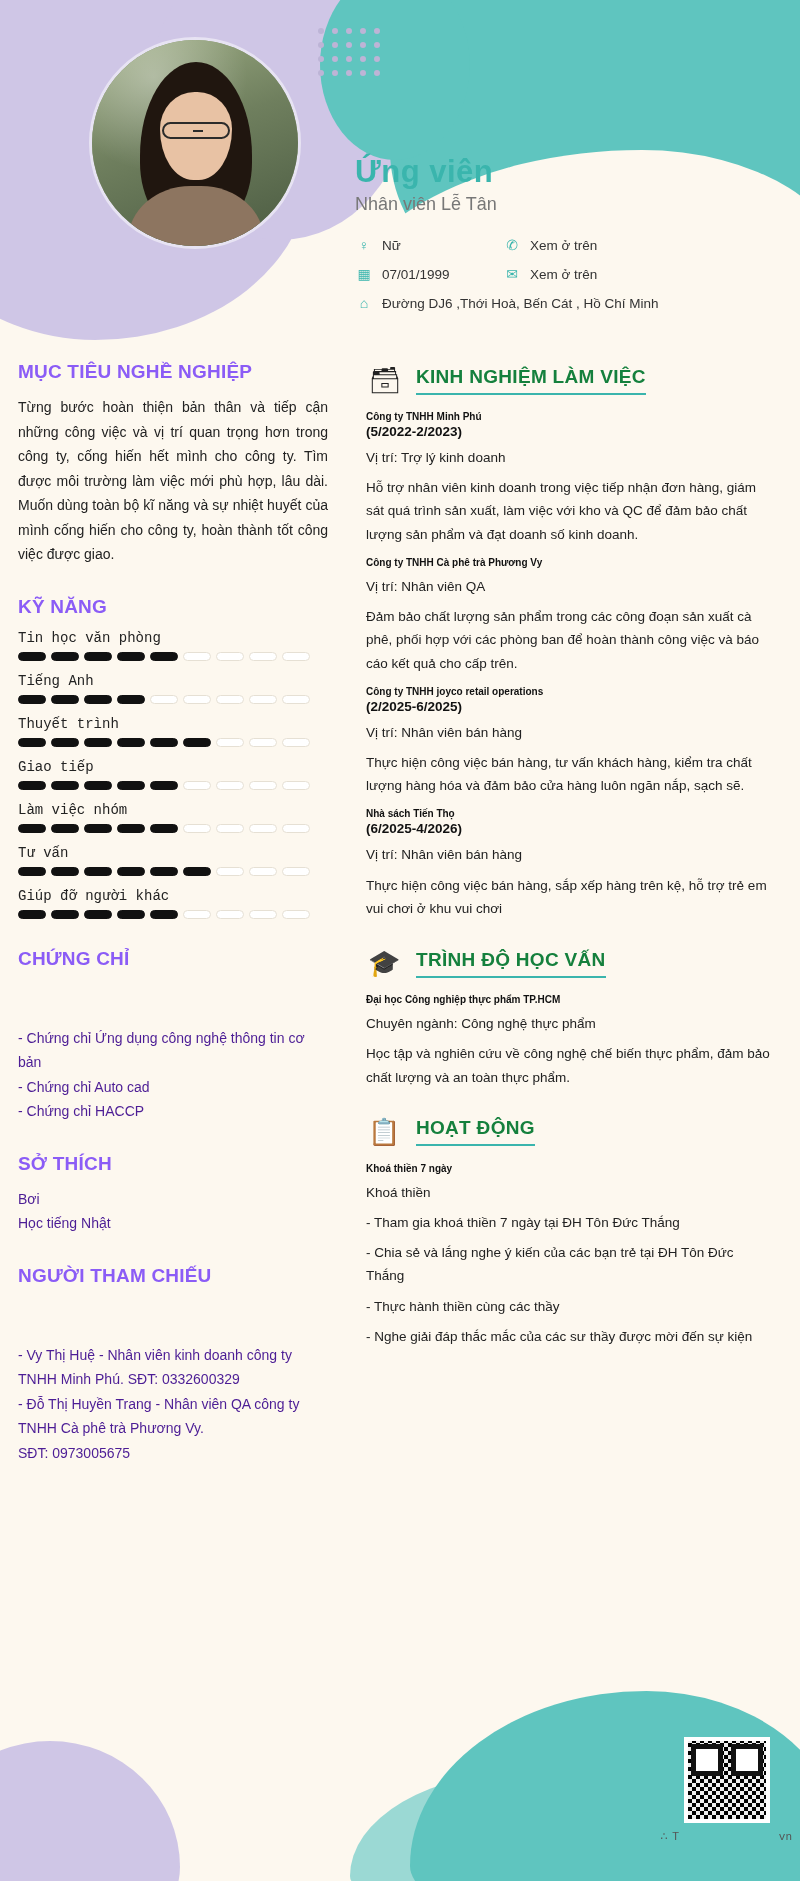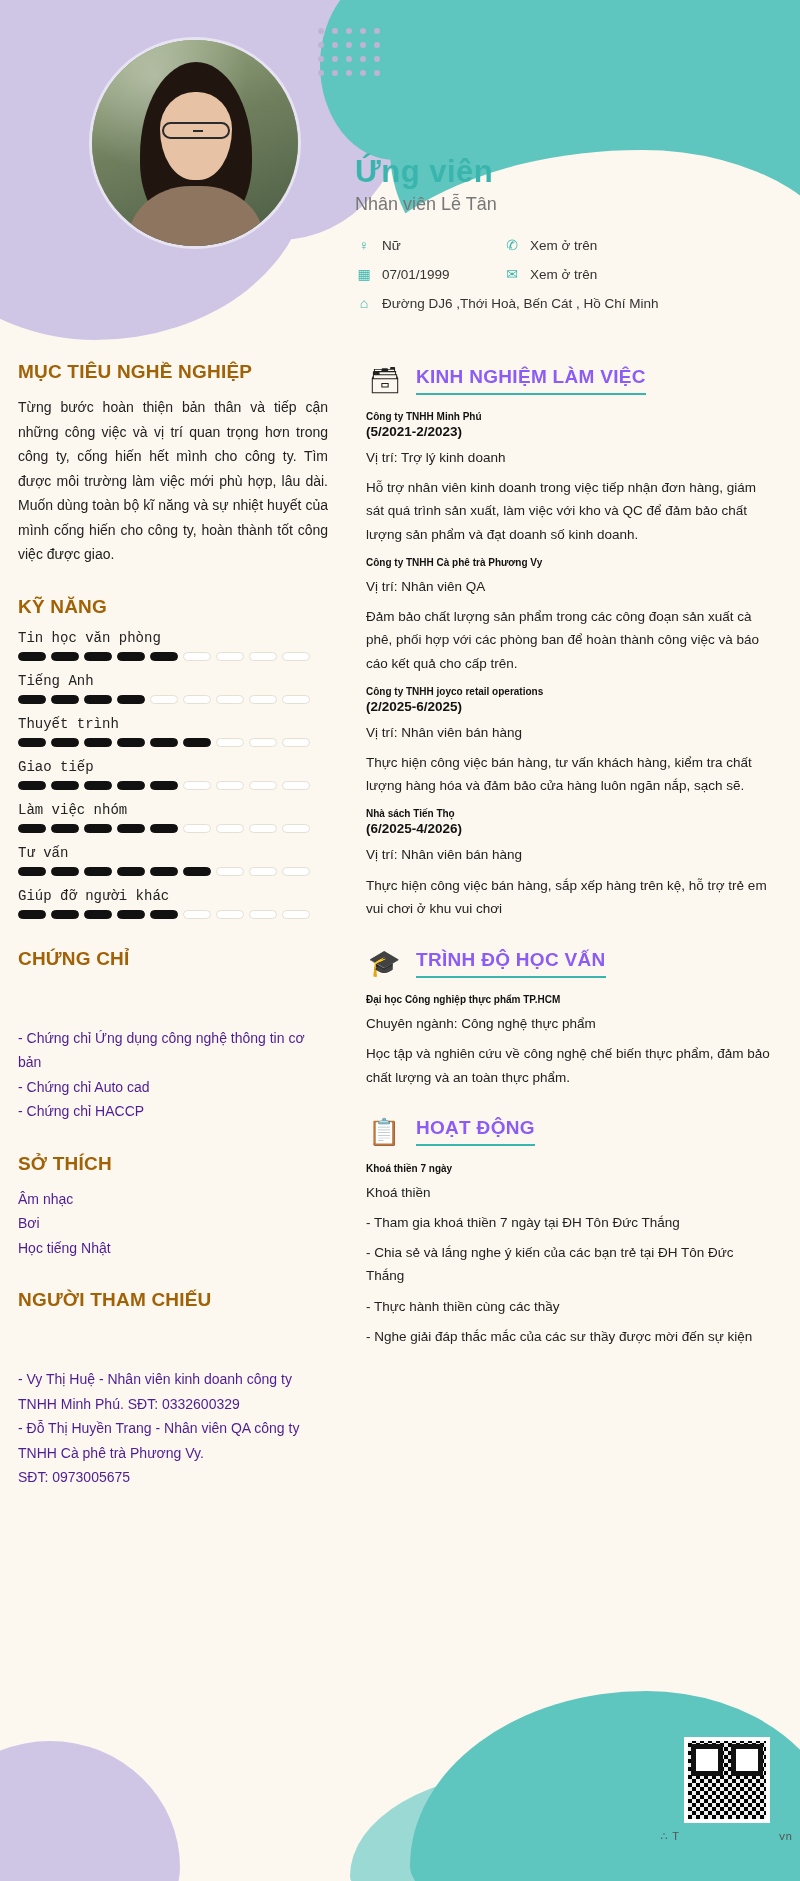--- a/index.html
+++ b/index.html
@@ -180,21 +180,21 @@
   }
   .col-left {
     width: 352px;
     padding: 0 24px 0 18px;
   }
   .col-right {
     width: 448px;
     padding: 0 28px 0 14px;
   }
   .sec-title {
-    color: #a16207;
+    color: #8b5cf6;
     font-size: 19px;
     font-weight: bold;
     letter-spacing: .2px;
     margin: 29px 0 12px 0;
   }
   .sec-title.first { margin-top: 4px; }
   .para {
     font-size: 14px;
     line-height: 1.75;
     text-align: justify;
@@ -241,21 +241,21 @@
     display: inline-flex;
     align-items: center;
     justify-content: center;
     font-size: 26px;
     line-height: 1;
     flex: none;
   }
   .rsec-title {
     font-size: 19px;
     font-weight: bold;
-    color: #8b5cf6;
+    color: #15803d;
     letter-spacing: .3px;
     border-bottom: 2.5px solid #3ab5ad;
     padding-bottom: 5px;
   }
   .job-title {
     font-size: 10px;
     font-weight: bold;
     color: #111;
     margin-top: 11px;
   }
@@ -520,41 +520,40 @@
         </div>
       </div>
 
       <div class="sec-title">CHỨNG CHỈ</div>
       <div class="gap-block"></div>
       <div class="list-line">- Chứng chỉ Ứng dụng công nghệ thông tin cơ bản</div>
       <div class="list-line">- Chứng chỉ Auto cad</div>
       <div class="list-line">- Chứng chỉ HACCP</div>
 
       <div class="sec-title">SỞ THÍCH</div>
-      <div class="list-line">Âm nhạc</div>
       <div class="list-line">Bơi</div>
       <div class="list-line">Học tiếng Nhật</div>
 
       <div class="sec-title">NGƯỜI THAM CHIẾU</div>
       <div class="gap-block"></div>
       <div class="list-line">- Vy Thị Huệ - Nhân viên kinh doanh công ty TNHH Minh Phú. SĐT: 0332600329</div>
       <div class="list-line">- Đỗ Thị Huyền Trang - Nhân viên QA công ty TNHH Cà phê trà Phương Vy.</div>
       <div class="list-line">SĐT: 0973005675</div>
     </div>
 
     <div class="col-right">
 
       <div class="rsec-head">
         <span class="rsec-ico">🗃</span>
         <span class="rsec-title">KINH NGHIỆM LÀM VIỆC</span>
       </div>
 
       <div>
         <div class="job-title">Công ty TNHH Minh Phú</div>
-        <div class="job-date"> (5/2021-2/2023)</div>
+        <div class="job-date"> (5/2022-2/2023)</div>
         <div class="job-line">Vị trí: Trợ lý kinh doanh</div>
         <div class="job-line">Hỗ trợ nhân viên kinh doanh trong việc tiếp nhận đơn hàng, giám sát quá trình sản xuất, làm việc với kho và QC để đảm bảo chất lượng sản phẩm và đạt doanh số kinh doanh.</div>
       </div>
 
       <div>
         <div class="job-title">Công ty TNHH Cà phê trà Phương Vy</div>
         <div class="job-line">Vị trí: Nhân viên QA</div>
         <div class="job-line">Đảm bảo chất lượng sản phẩm trong các công đoạn sản xuất cà phê, phối hợp với các phòng ban để hoàn thành công việc và báo cáo kết quả cho cấp trên.</div>
       </div>
 

